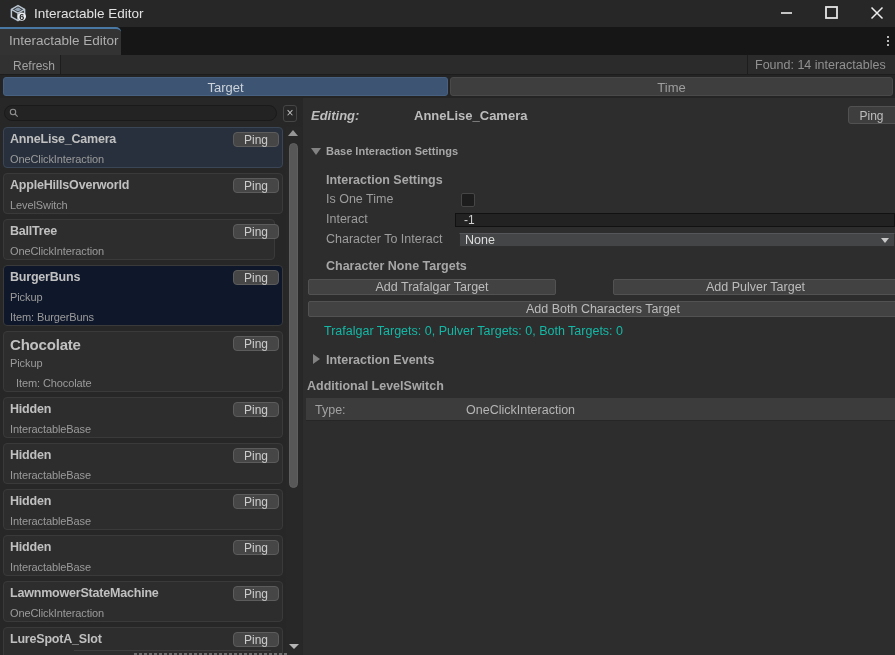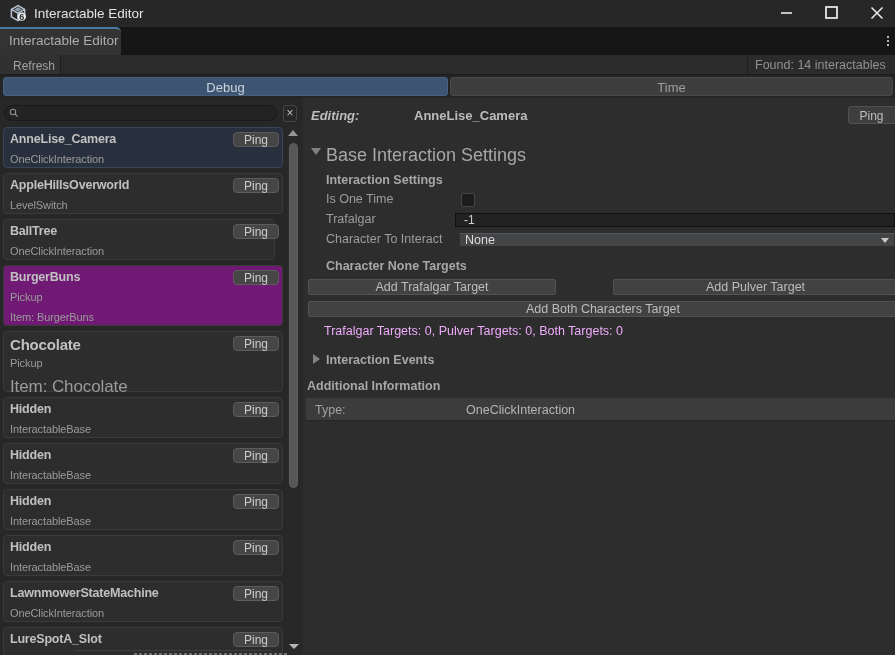--- a/index.html
+++ b/index.html
@@ -38,21 +38,21 @@
   <div class="abs" style="left:887px;top:44px;width:2px;height:2px;background:#b8b8b8;"></div>
 
   <div class="abs" style="left:0;top:55px;width:895px;height:20px;background:#2b2b2b;border-bottom:1px solid #1d1d1d;"></div>
   <div class="abs" style="left:0;top:55px;width:61px;height:19px;background:#313131;border-right:1px solid #1d1d1d;"></div>
   <div class="abs" style="left:13px;top:59px;font-size:12px;color:#a2a2a2;">Refresh</div>
   <div class="abs" style="left:747px;top:55px;width:1px;height:19px;background:#1d1d1d;"></div>
   <div class="abs" style="left:755px;top:58px;width:140px;font-size:12.5px;color:#919191;">Found: 14 interactables</div>
 
   <div class="abs" style="left:0;top:75px;width:895px;height:23px;background:#242424;"></div>
   <div class="abs" style="left:3px;top:77px;width:445px;height:19px;background:#3d5573;border:1px solid #476080;border-radius:3px;"></div>
-  <div class="abs" style="left:3px;top:80px;width:445px;text-align:center;font-size:13px;color:#ccd3da;">Debug</div>
+  <div class="abs" style="left:3px;top:80px;width:445px;text-align:center;font-size:13px;color:#ccd3da;">Target</div>
   <div class="abs" style="left:450px;top:77px;width:443px;height:19px;background:#3e3e3e;border:1px solid #494949;border-radius:3px;"></div>
   <div class="abs" style="left:450px;top:80px;width:443px;text-align:center;font-size:13px;color:#9e9e9e;">Time</div>
 
   <div class="abs" style="left:0;top:98px;width:303px;height:557px;background:#272727;"></div>
 
   <div class="abs" style="left:4px;top:105px;width:273px;height:16px;background:#232323;border:1px solid #1a1a1a;border-radius:8px;"></div>
   <svg class="abs" style="left:9px;top:108px;" width="10" height="10" viewBox="0 0 10 10">
     <circle cx="4" cy="4" r="2.7" fill="none" stroke="#8f8f8f" stroke-width="1.1"></circle>
     <path d="M6 6 L8.7 8.7" stroke="#8f8f8f" stroke-width="1.1"></path>
   </svg>
@@ -74,30 +74,30 @@
     <div class="abs" style="left:0;top:46px;width:280px;height:41px;background:#2d2d2d;border:1px solid #3a3a3a;border-radius:4px;">
       <div class="abs" style="left:6px;top:4px;font-size:12.5px;font-weight:bold;letter-spacing:-0.2px;color:#c0c0c0;">AppleHillsOverworld</div>
       <div class="abs" style="left:6px;top:25px;font-size:11px;letter-spacing:-0.1px;color:#9b9b9b;">LevelSwitch</div>
       <div class="abs" style="left:229px;top:4px;width:46px;height:15px;background:#464646;border:1px solid #5c5c5c;border-radius:4px;text-align:center;font-size:12px;color:#cccccc;line-height:14px;">Ping</div>
     </div>
     <div class="abs" style="left:0;top:92px;width:272px;height:41px;background:#2d2d2d;border:1px solid #3a3a3a;border-radius:4px;">
       <div class="abs" style="left:6px;top:4px;font-size:12.5px;font-weight:bold;letter-spacing:-0.2px;color:#c0c0c0;">BallTree</div>
       <div class="abs" style="left:6px;top:25px;font-size:11px;letter-spacing:-0.1px;color:#9b9b9b;">OneClickInteraction</div>
       <div class="abs" style="left:229px;top:4px;width:46px;height:15px;background:#464646;border:1px solid #5c5c5c;border-radius:4px;text-align:center;font-size:12px;color:#cccccc;line-height:14px;">Ping</div>
     </div>
-    <div class="abs" style="left:0;top:138px;width:280px;height:61px;background:#701a75;border:1px solid #3a3a3a;border-radius:4px;">
+    <div class="abs" style="left:0;top:138px;width:280px;height:61px;background:#0f172a;border:1px solid #3a3a3a;border-radius:4px;">
       <div class="abs" style="left:6px;top:4px;font-size:12.5px;font-weight:bold;letter-spacing:-0.2px;color:#c0c0c0;">BurgerBuns</div>
       <div class="abs" style="left:6px;top:25px;font-size:11px;letter-spacing:-0.1px;color:#9b9b9b;">Pickup</div>
       <div class="abs" style="left:6px;top:45px;font-size:11px;letter-spacing:-0.1px;color:#9b9b9b;">Item: BurgerBuns</div>
       <div class="abs" style="left:229px;top:4px;width:46px;height:15px;background:#464646;border:1px solid #5c5c5c;border-radius:4px;text-align:center;font-size:12px;color:#cccccc;line-height:14px;">Ping</div>
     </div>
     <div class="abs" style="left:0;top:204px;width:280px;height:61px;background:#2d2d2d;border:1px solid #3a3a3a;border-radius:4px;">
       <div class="abs" style="left:6px;top:4px;font-size:15px;font-weight:bold;letter-spacing:-0.2px;color:#c0c0c0;">Chocolate</div>
       <div class="abs" style="left:6px;top:25px;font-size:11px;letter-spacing:-0.1px;color:#9b9b9b;">Pickup</div>
-      <div class="abs" style="left:6px;top:45px;font-size:17px;letter-spacing:-0.1px;color:#9b9b9b;">Item: Chocolate</div>
+      <div class="abs" style="left:12px;top:45px;font-size:11px;letter-spacing:-0.1px;color:#9b9b9b;">Item: Chocolate</div>
       <div class="abs" style="left:229px;top:4px;width:46px;height:15px;background:#464646;border:1px solid #5c5c5c;border-radius:4px;text-align:center;font-size:12px;color:#cccccc;line-height:14px;">Ping</div>
     </div>
     <div class="abs" style="left:0;top:270px;width:280px;height:41px;background:#2d2d2d;border:1px solid #3a3a3a;border-radius:4px;">
       <div class="abs" style="left:6px;top:4px;font-size:12.5px;font-weight:bold;letter-spacing:-0.2px;color:#c0c0c0;">Hidden</div>
       <div class="abs" style="left:6px;top:25px;font-size:11px;letter-spacing:-0.1px;color:#9b9b9b;">InteractableBase</div>
       <div class="abs" style="left:229px;top:4px;width:46px;height:15px;background:#464646;border:1px solid #5c5c5c;border-radius:4px;text-align:center;font-size:12px;color:#cccccc;line-height:14px;">Ping</div>
     </div>
     <div class="abs" style="left:0;top:316px;width:280px;height:41px;background:#2d2d2d;border:1px solid #3a3a3a;border-radius:4px;">
       <div class="abs" style="left:6px;top:4px;font-size:12.5px;font-weight:bold;letter-spacing:-0.2px;color:#c0c0c0;">Hidden</div>
       <div class="abs" style="left:6px;top:25px;font-size:11px;letter-spacing:-0.1px;color:#9b9b9b;">InteractableBase</div>
@@ -124,35 +124,35 @@
       <div class="abs" style="left:229px;top:4px;width:46px;height:15px;background:#464646;border:1px solid #5c5c5c;border-radius:4px;text-align:center;font-size:12px;color:#cccccc;line-height:14px;">Ping</div>
     </div>
   </div>
 
   <div id="right" class="abs" style="left:303px;top:98px;width:592px;height:557px;overflow:hidden;">
     <div class="abs" style="left:8px;top:10px;font-size:13px;font-weight:bold;color:#bdbdbd;font-style:italic;">Editing:</div>
     <div class="abs" style="left:111px;top:10px;font-size:13px;font-weight:bold;color:#bdbdbd;">AnneLise_Camera</div>
     <div class="abs" style="left:545px;top:8px;width:60px;height:18px;background:#3e3e3e;border:1px solid #515151;border-radius:3px;"></div>
     <div class="abs" style="left:545px;top:11px;width:47px;text-align:center;font-size:12px;color:#bdbdbd;">Ping</div>
     <div class="abs" style="left:8px;top:50px;width:0;height:0;border-left:5px solid transparent;border-right:5px solid transparent;border-top:7px solid #828282;"></div>
-    <div class="abs" style="left:23px;top:47px;font-size:18px;font-weight:normal;color:#a7a7a7;">Base Interaction Settings</div>
+    <div class="abs" style="left:23px;top:47px;font-size:11px;font-weight:bold;color:#a7a7a7;">Base Interaction Settings</div>
     <div class="abs" style="left:23px;top:75px;font-size:12.5px;font-weight:bold;color:#a7a7a7;">Interaction Settings</div>
     <div class="abs" style="left:23px;top:94px;font-size:12.5px;color:#9d9d9d;">Is One Time</div>
     <div class="abs" style="left:158px;top:95px;width:14px;height:14px;background:#1d1d1d;border:1px solid #464646;border-radius:2px;"></div>
-    <div class="abs" style="left:23px;top:114px;font-size:12.5px;color:#9d9d9d;">Trafalgar</div>
+    <div class="abs" style="left:23px;top:114px;font-size:12.5px;color:#9d9d9d;">Interact</div>
     <div class="abs" style="left:152px;top:115px;width:440px;height:14px;background:#222222;border:1px solid #111111;"></div>
     <div class="abs" style="left:161px;top:115px;font-size:12px;color:#cfcfcf;">-1</div>
     <div class="abs" style="left:23px;top:134px;font-size:12.5px;color:#9d9d9d;">Character To Interact</div>
     <div class="abs" style="left:156px;top:135px;width:436px;height:14px;background:#434547;border:1px solid #2e2e2e;border-top:1px solid #54565a;"></div>
     <div class="abs" style="left:162px;top:135px;font-size:12.5px;color:#dcdcdc;">None</div>
     <div class="abs" style="left:578px;top:140px;width:0;height:0;border-left:4px solid transparent;border-right:4px solid transparent;border-top:5px solid #c8c8c8;"></div>
     <div class="abs" style="left:23px;top:161px;font-size:12.5px;font-weight:bold;color:#a7a7a7;">Character None Targets</div>
     <div class="abs" style="left:5px;top:181px;width:248px;height:16px;background:#424242;border:1px solid #525252;border-radius:2px;text-align:center;font-size:12.5px;color:#bcbcbc;line-height:15px;">Add Trafalgar Target</div>
     <div class="abs" style="left:310px;top:181px;width:285px;height:16px;background:#424242;border:1px solid #525252;border-radius:2px;text-align:center;font-size:12.5px;color:#bcbcbc;line-height:15px;">Add Pulver Target</div>
     <div class="abs" style="left:5px;top:203px;width:590px;height:16px;background:#424242;border:1px solid #525252;border-radius:2px;text-align:center;font-size:12.5px;color:#bcbcbc;line-height:15px;">Add Both Characters Target</div>
-    <div class="abs" style="left:21px;top:226px;font-size:12.5px;color:#f0abfc;">Trafalgar Targets: 0, Pulver Targets: 0, Both Targets: 0</div>
+    <div class="abs" style="left:21px;top:226px;font-size:12.5px;color:#14b8a6;">Trafalgar Targets: 0, Pulver Targets: 0, Both Targets: 0</div>
     <div class="abs" style="left:10px;top:256px;width:0;height:0;border-top:5px solid transparent;border-bottom:5px solid transparent;border-left:7px solid #828282;"></div>
     <div class="abs" style="left:23px;top:255px;font-size:12.5px;font-weight:bold;color:#a7a7a7;">Interaction Events</div>
-    <div class="abs" style="left:4px;top:281px;font-size:12.5px;font-weight:bold;color:#a7a7a7;">Additional Information</div>
+    <div class="abs" style="left:4px;top:281px;font-size:12.5px;font-weight:bold;color:#a7a7a7;">Additional LevelSwitch</div>
     <div class="abs" style="left:3px;top:300px;width:592px;height:23px;background:#3c3c3c;border-bottom:1px solid #262626;"></div>
     <div class="abs" style="left:12px;top:305px;font-size:12.5px;color:#a2a2a2;">Type:</div>
     <div class="abs" style="left:163px;top:305px;font-size:12.5px;color:#b5b5b5;">OneClickInteraction</div>
   </div>
 
 </body></html>

